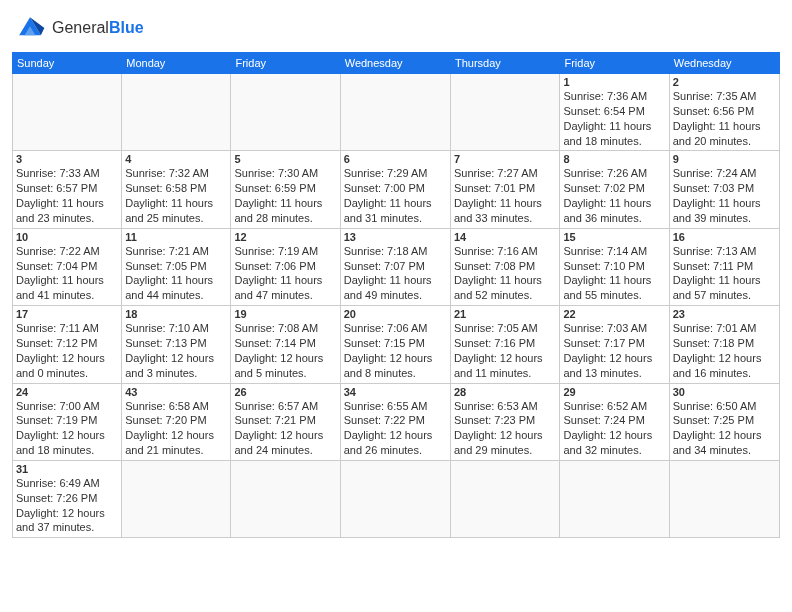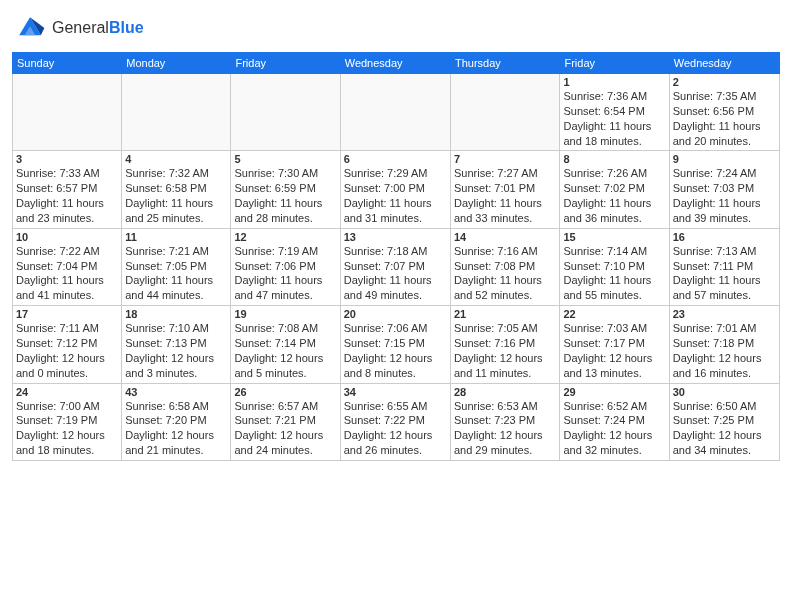--- a/index.html
+++ b/index.html
@@ -248,15 +248,27 @@
           </td>
           <td>
             <span class="day-num">29</span>
             <div class="day-info">Sunrise: 6:52 AM<br>Sunset: 7:24 PM<br>Daylight: 12 hours and 32 minutes.</div>
           </td>
           <td>
             <span class="day-num">30</span>
             <div class="day-info">Sunrise: 6:50 AM<br>Sunset: 7:25 PM<br>Daylight: 12 hours and 34 minutes.</div>
           </td>
         </tr>
+        <tr class="last-row">
+          <td>
+            <span class="day-num">31</span>
+            <div class="day-info">Sunrise: 6:49 AM<br>Sunset: 7:26 PM<br>Daylight: 12 hours and 37 minutes.</div>
+          </td>
+          <td class="empty"></td>
+          <td class="empty"></td>
+          <td class="empty"></td>
+          <td class="empty"></td>
+          <td class="empty"></td>
+          <td class="empty"></td>
+        </tr>
       </tbody>
   </table>
 </div>
 
 </body></html>

